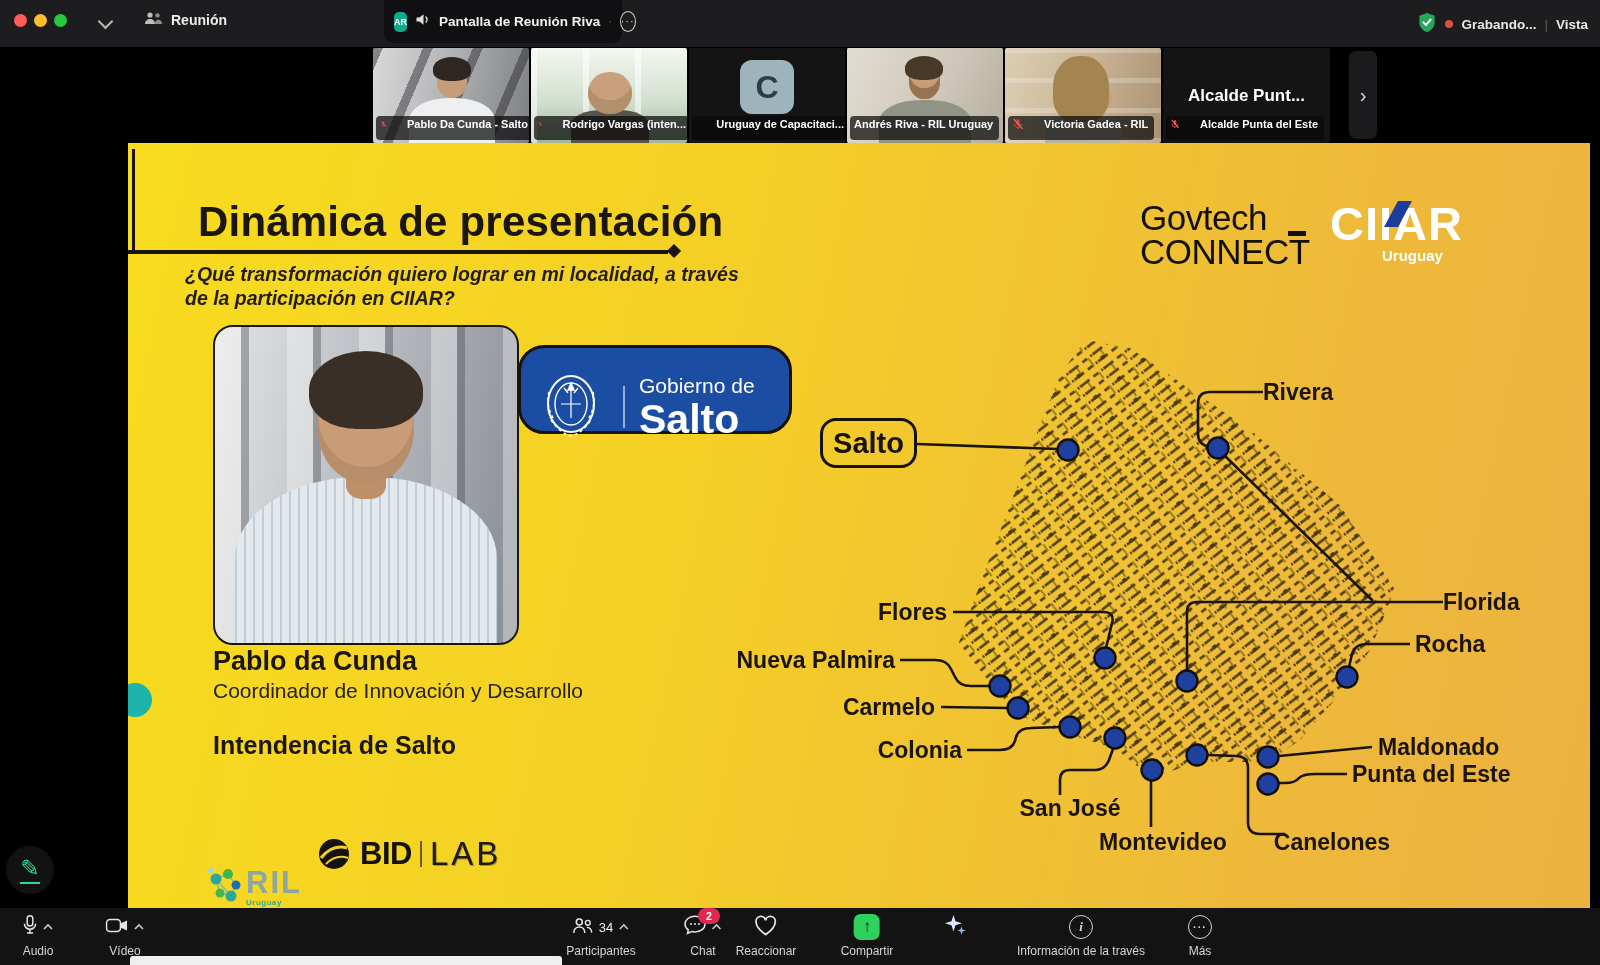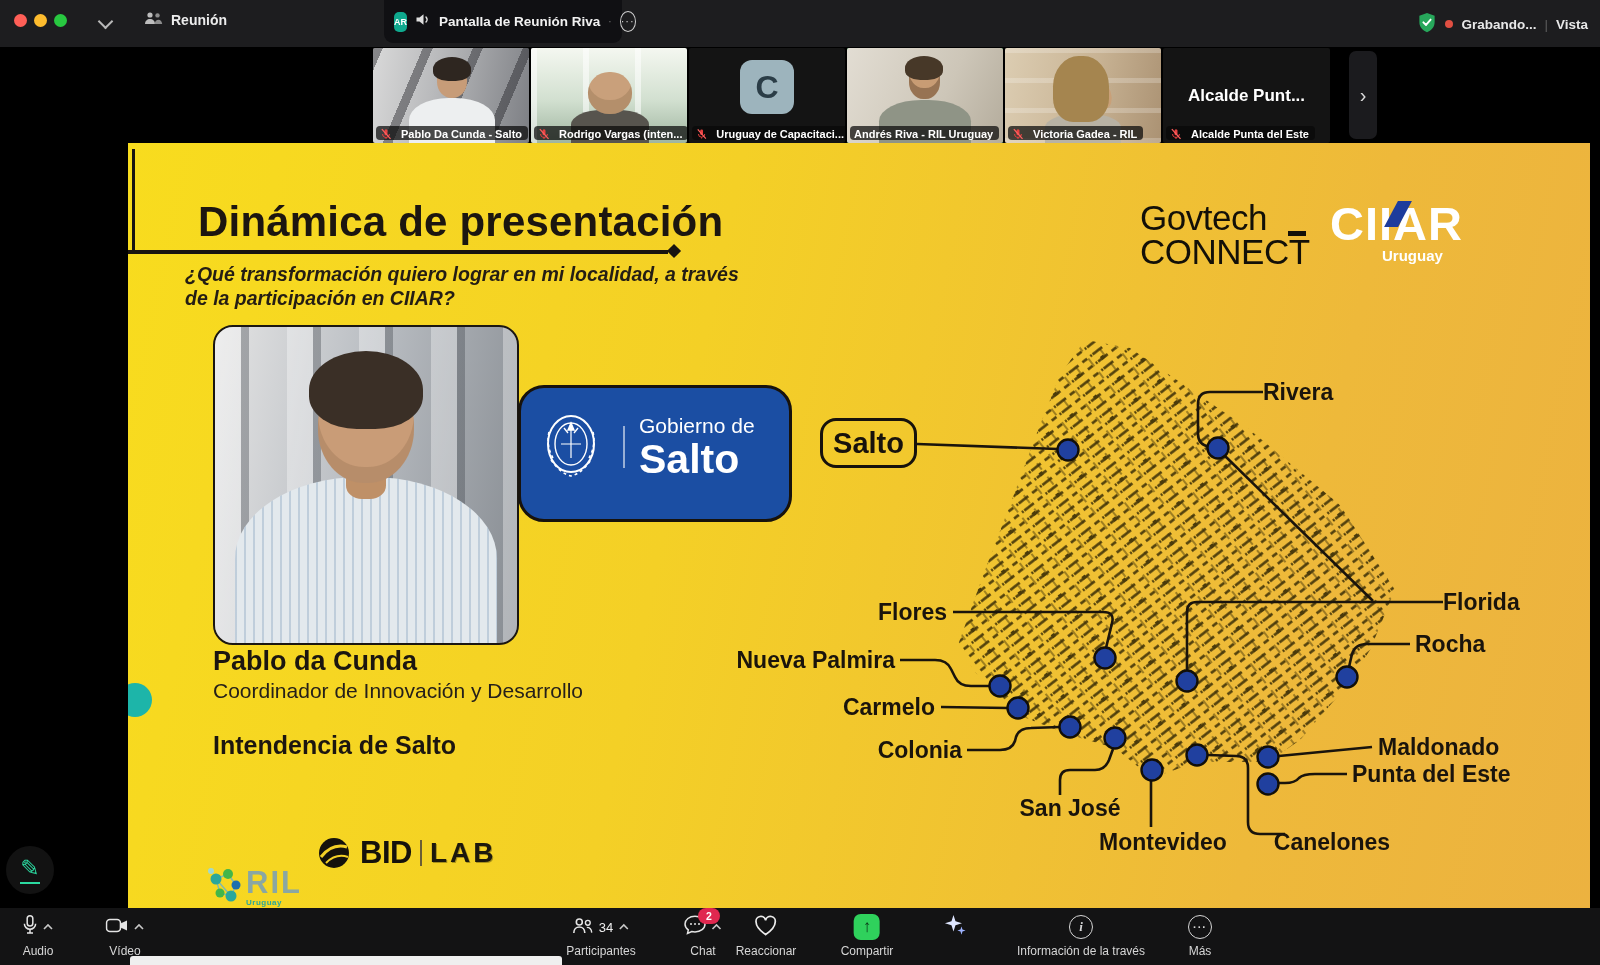--- a/index.html
+++ b/index.html
@@ -15,21 +15,21 @@
   .circle-ellipsis{width:19px;height:19px;border:1.6px solid #cfcfcf;border-radius:50%;color:#cfcfcf;display:flex;align-items:center;justify-content:center;font-size:11px;letter-spacing:1px;line-height:1;}
   #rec-zone{position:absolute;right:12px;top:12px;display:flex;align-items:center;gap:8px;color:#e8e8e8;font-size:13.5px;font-weight:600;}
   #rec-dot{width:8px;height:8px;border-radius:50%;background:#e04f42;}
   .vdiv{color:#5c5c5c;font-weight:400;}
   
   #strip{position:absolute;left:373px;top:48px;display:flex;gap:2px;}
   .tile{position:relative;width:156px;height:95px;background:#141414;overflow:hidden;border-radius:2px;}
   .tile.active{box-shadow:inset 0 0 0 2.5px #2bb45d;}
   .ph{position:absolute;inset:0;}
   .hair,.face,.shirt,.hand{position:absolute;}
-  .pill{position:absolute;left:3px;bottom:3px;display:flex;align-items:flex-end;gap:9px;background:rgba(8,8,8,.72);border-radius:4px;padding:2px 6px 0 4px;color:#fff;font-size:11px;font-weight:600;white-space:nowrap;max-width:148px;overflow:hidden;}
+  .pill{position:absolute;left:3px;bottom:3px;display:flex;align-items:flex-end;gap:20px;background:rgba(8,8,8,.72);border-radius:4px;padding:2px 6px 10px 4px;color:#fff;font-size:11px;font-weight:600;white-space:nowrap;max-width:148px;overflow:hidden;}
   .avatar-sq{width:54px;height:54px;border-radius:12px;background:#9db4bd;color:#2b3d47;font-size:32px;font-weight:600;display:flex;align-items:center;justify-content:center;margin:12px auto 0;}
   .big-name{position:absolute;inset:0;display:flex;align-items:center;justify-content:center;color:#fff;font-size:17px;font-weight:700;}
   #strip-more{position:absolute;left:1349px;top:51px;width:28px;height:88px;background:#1b1b1e;border-radius:7px;color:#ddd;font-size:20px;display:flex;align-items:center;justify-content:center;}
   
   .p-pablo .ph{background:linear-gradient(100deg,#d9d9d9,#b8b9bb 40%,#7d7f84);}
   .p-pablo .ph::before{content:"";position:absolute;inset:0;background:repeating-linear-gradient(113deg,rgba(35,35,40,.45) 0 9px,transparent 9px 46px);}
   .p-pablo .hair{left:60px;top:9px;width:38px;height:24px;background:#2e2620;border-radius:50% 50% 40% 40%;}
   .p-pablo .face{left:64px;top:16px;width:30px;height:34px;background:#c79c78;border-radius:48%;}
   .p-pablo .shirt{left:36px;top:50px;width:86px;height:48px;background:#edeff0;border-radius:46% 46% 0 0;}
   .p-rodrigo .ph{background:linear-gradient(180deg,#f4f7f0,#d2e0d0 55%,#9fb5a0);}
@@ -61,38 +61,38 @@
   #ciiar-sub{position:absolute;left:1254px;top:104px;color:#fff;font-size:15px;font-weight:700;}
   
   #photo{position:absolute;left:85px;top:182px;width:302px;height:316px;border:2.5px solid #1b1711;border-radius:20px;overflow:hidden;background:linear-gradient(100deg,#e4e4e4,#babec3 45%,#878c92);}
   #photo .win{position:absolute;inset:0;background:repeating-linear-gradient(90deg,rgba(255,255,255,.35) 0 26px,rgba(66,71,78,.38) 26px 34px,transparent 34px 72px);}
   #photo .hair{left:94px;top:24px;width:114px;height:78px;background:#3a2f26;border-radius:50% 50% 42% 42%;}
   #photo .face{left:103px;top:44px;width:96px;height:112px;background:#c99c77;border-radius:48%;box-shadow:inset 0 -16px 0 rgba(104,76,52,.18);}
   #photo .shirt{left:20px;top:150px;width:262px;height:170px;background:#e3e9ed;border-radius:48% 48% 0 0;}
   #photo .shirt::before{content:"";position:absolute;inset:0;border-radius:inherit;background:repeating-linear-gradient(90deg,rgba(125,155,185,.35) 0 2px,transparent 2px 9px);}
   #photo .neck{position:absolute;left:131px;top:138px;width:40px;height:34px;background:#bf9067;border-radius:0 0 40% 40%;}
   
-  #gob{position:absolute;left:390px;top:202px;width:274px;height:137px;background:#1b4ea3;border:3px solid #17120c;border-radius:26px;box-sizing:border-box;margin-top:40px;}
+  #gob{position:absolute;left:390px;top:202px;width:274px;height:89px;background:#1b4ea3;border:3px solid #17120c;border-radius:26px;box-sizing:border-box;}
   #gob-divider{position:absolute;left:102px;top:38px;width:2px;height:42px;background:rgba(255,255,255,.55);}
   #gob-l1{position:absolute;left:118px;top:26px;color:#fff;font-size:21px;font-weight:500;}
   #gob-l2{position:absolute;left:118px;top:48px;color:#fff;font-size:41px;font-weight:800;}
   
   #callout{position:absolute;left:692px;top:275px;width:97px;height:50px;border:3.5px solid #17120c;border-radius:16px;box-sizing:border-box;display:flex;align-items:center;justify-content:center;font-size:29px;font-weight:800;color:#17120c;}
   
   #sp-name{position:absolute;left:85px;top:503px;font-size:27px;font-weight:800;color:#1c1610;}
   #sp-role{position:absolute;left:85px;top:536px;font-size:21px;font-weight:500;color:#25201a;}
   #sp-org{position:absolute;left:85px;top:588px;font-size:25px;font-weight:800;color:#1c1610;}
   
   #ril{position:absolute;left:76px;top:722px;display:flex;align-items:center;}
   #ril-text{color:#8aa7a2;font-size:31px;font-weight:700;letter-spacing:2px;line-height:30px;}
   #ril-sub{color:#2aa79b;font-size:8px;font-weight:700;letter-spacing:.5px;}
   #bid{position:absolute;left:188px;top:692px;display:flex;align-items:center;gap:8px;}
   #bid-text{color:#15120c;font-size:31px;font-weight:800;letter-spacing:-.5px;}
   #bid-div{width:2px;height:26px;background:#6b5e35;}
-  #lab-text{color:#1c180d;font-size:28px;font-weight:700;letter-spacing:3px;text-shadow:1px 1px 0 rgba(60,50,10,.4);}
+  #lab-text{color:#1c180d;font-size:33px;font-weight:400;letter-spacing:3px;text-shadow:1px 1px 0 rgba(60,50,10,.4);}
   #teal-dot{position:absolute;left:-10px;top:540px;width:34px;height:34px;border-radius:50%;background:#1db5a9;}
   #mapsvg{position:absolute;left:0;top:0;pointer-events:none;}
   
   #toolbar{position:absolute;left:0;top:908px;width:1600px;height:57px;background:#131314;}
   .tb-item{position:absolute;top:6px;transform:translateX(-50%);display:flex;flex-direction:column;align-items:center;gap:4px;color:#d6d6d6;}
   .tb-icon-row{height:26px;display:flex;align-items:center;gap:5px;}
   .tb-label{font-size:12px;color:#d6d6d6;white-space:nowrap;}
   .tb-count{font-size:13px;color:#eee;}
   .share-sq{width:26px;height:26px;border-radius:7px;background:#2fd15c;color:#0a3316;display:flex;align-items:center;justify-content:center;font-size:17px;font-weight:800;}
   .badge{position:absolute;margin-left:14px;margin-top:-22px;min-width:16px;height:16px;border-radius:9px;background:#e0284f;color:#fff;font-size:10.5px;font-weight:700;display:flex;align-items:center;justify-content:center;padding:0 3px;}

